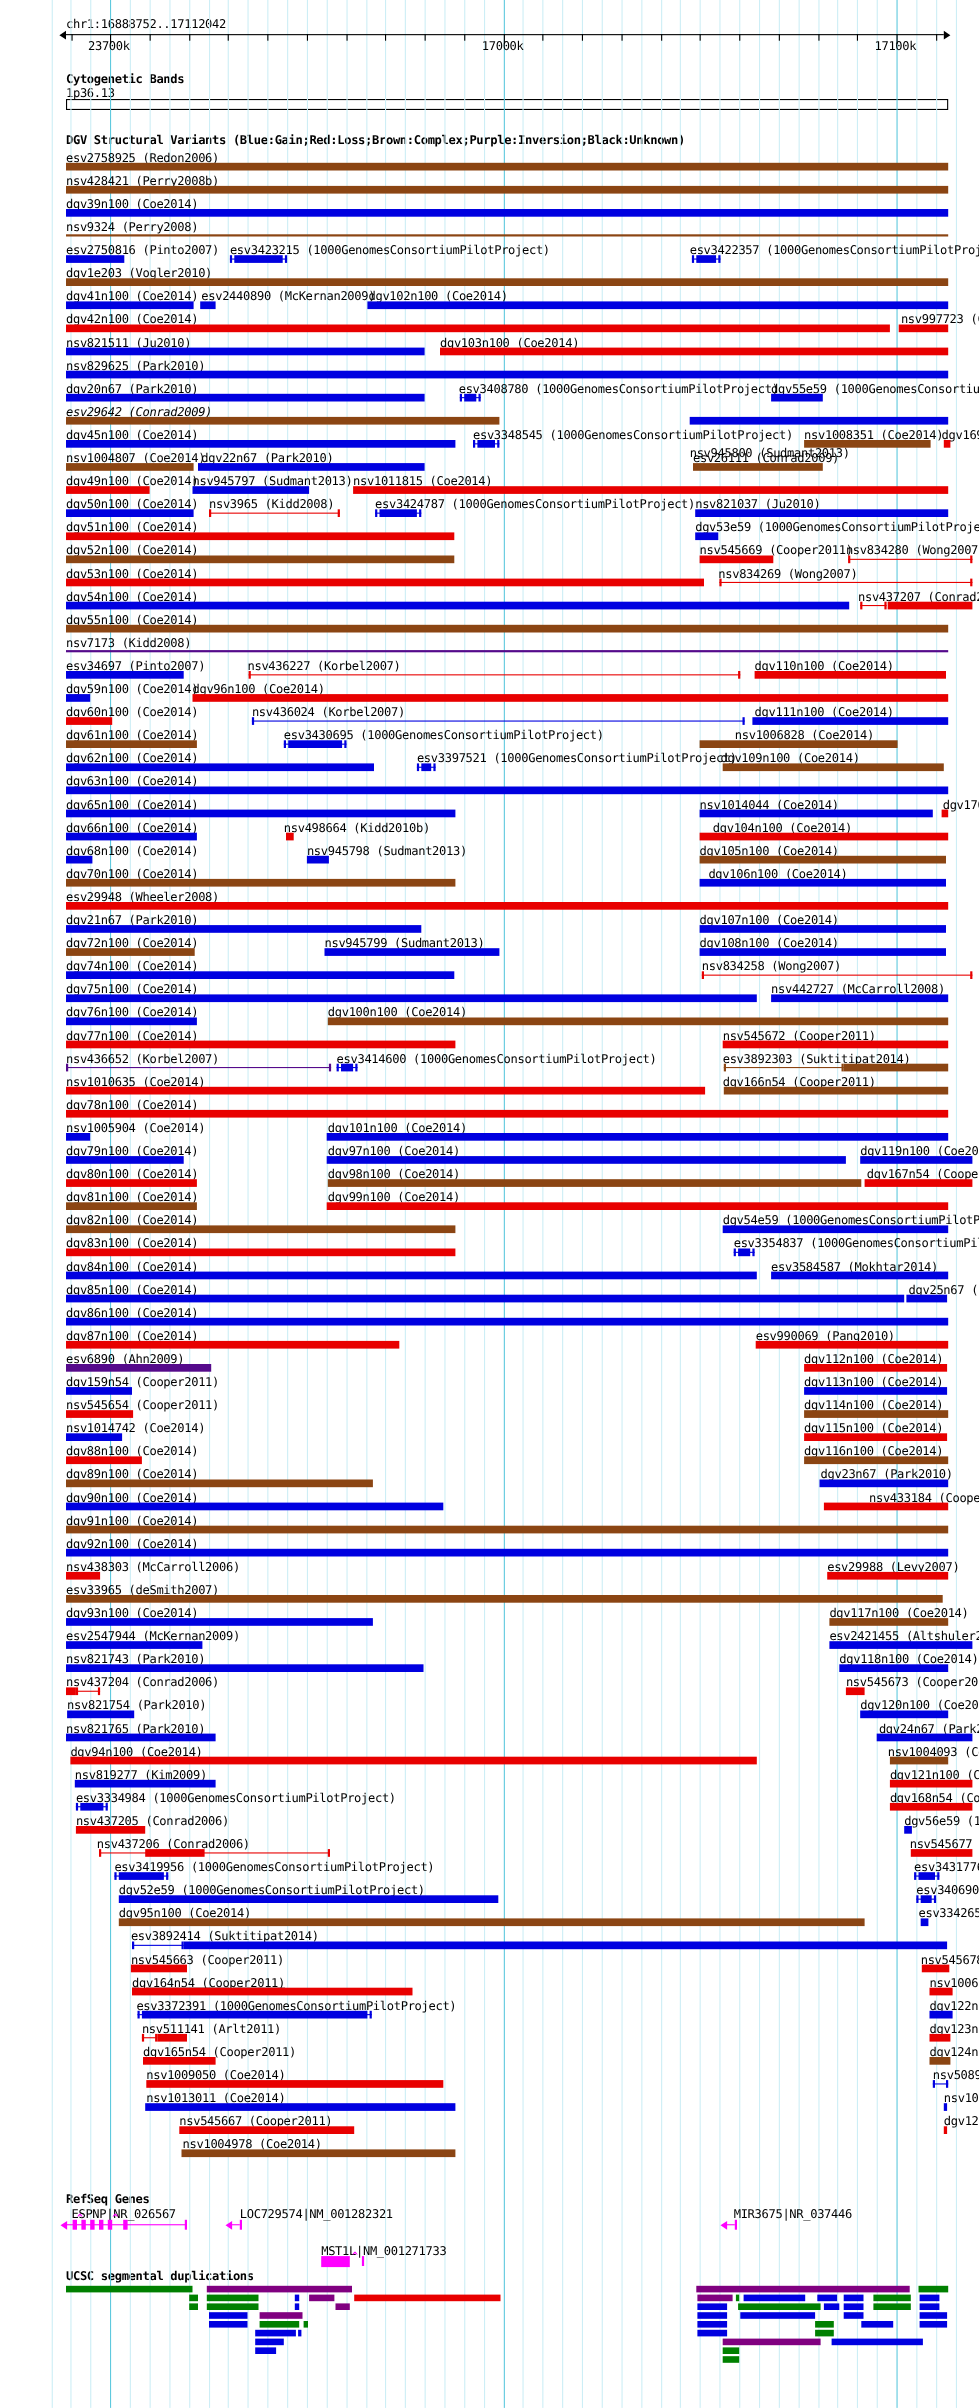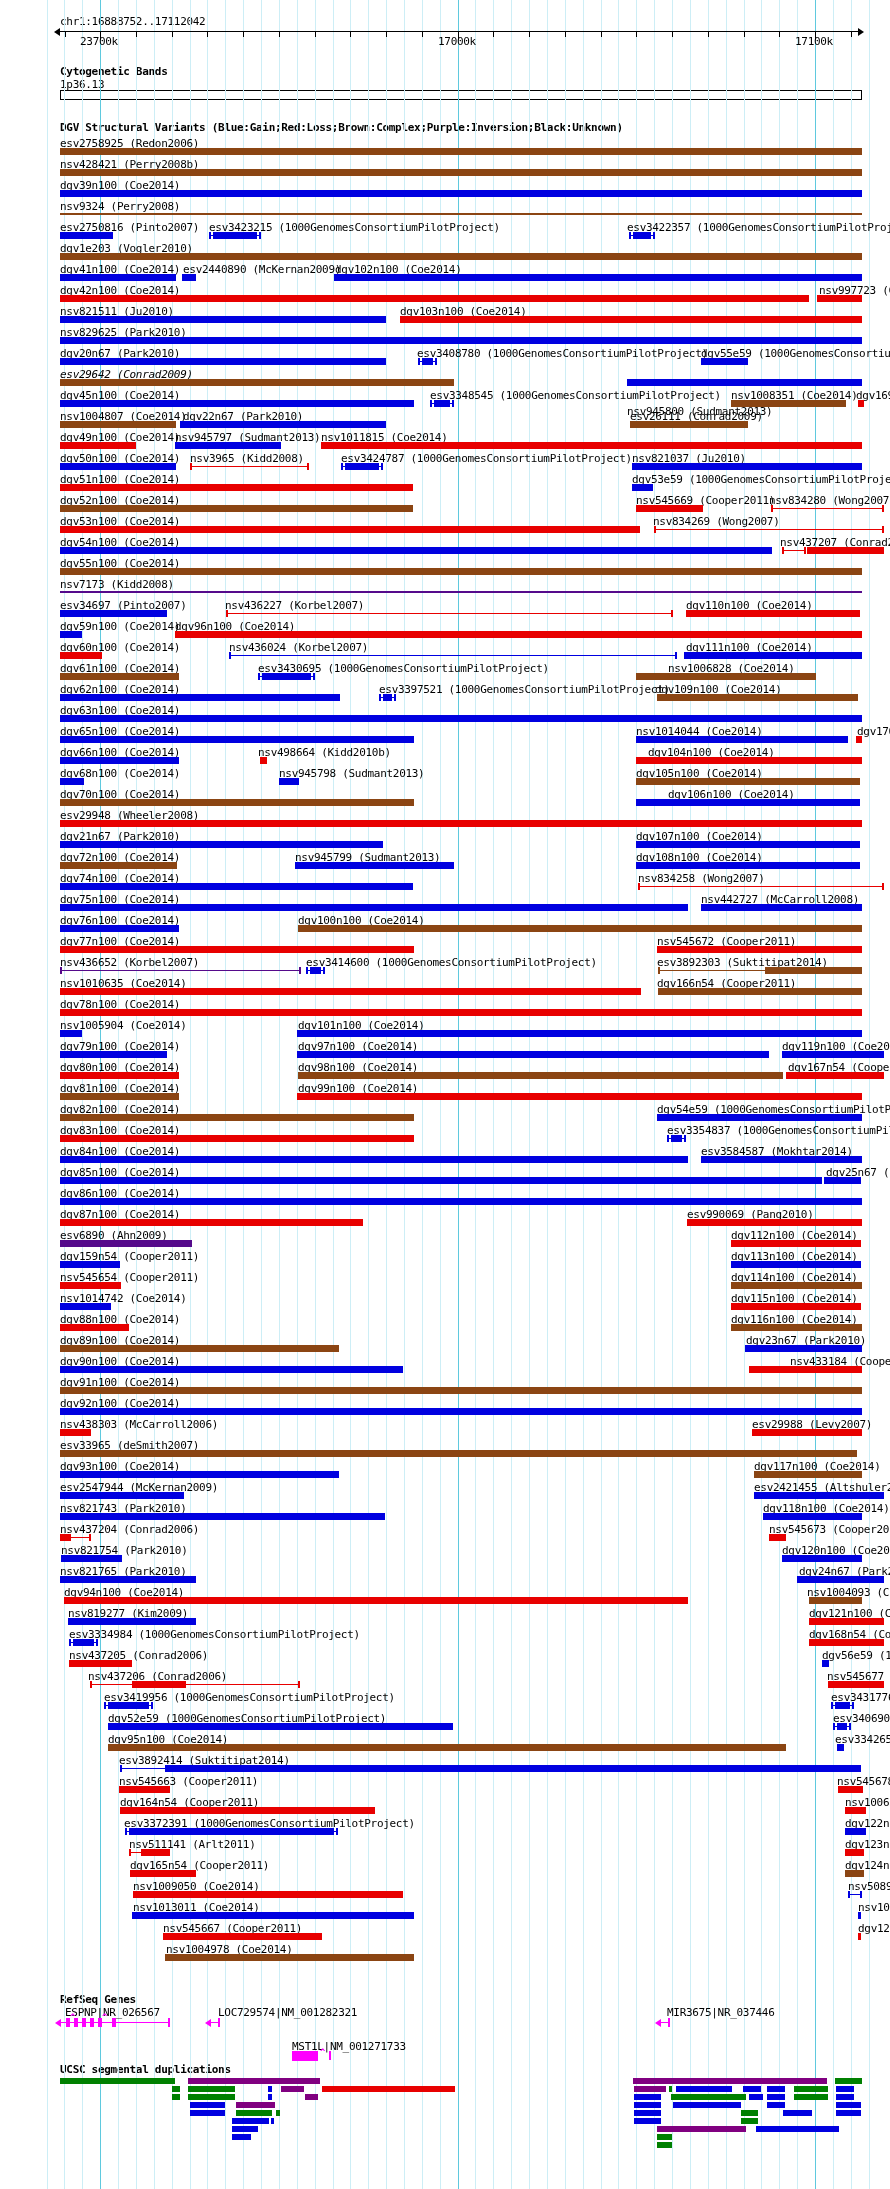--- a/index.html
+++ b/index.html
@@ -271,21 +271,21 @@
     <div class="lbl" style="left: 648px; top: 747px;">dgv104n100 (Coe2014)</div>
     <div class="bar" style="left: 636px; top: 757px; width: 226px; height: 7px; background: rgb(232, 0, 0);"></div>
     <div class="lbl" style="left: 60px; top: 768px;">dgv68n100 (Coe2014)</div>
     <div class="bar" style="left: 60px; top: 778px; width: 24px; height: 7px; background: rgb(0, 0, 224);"></div>
     <div class="lbl" style="left: 279px; top: 768px;">nsv945798 (Sudmant2013)</div>
     <div class="bar" style="left: 279px; top: 778px; width: 20px; height: 7px; background: rgb(0, 0, 224);"></div>
     <div class="lbl" style="left: 636px; top: 768px;">dgv105n100 (Coe2014)</div>
     <div class="bar" style="left: 636px; top: 778px; width: 224px; height: 7px; background: rgb(139, 69, 19);"></div>
     <div class="lbl" style="left: 60px; top: 789px;">dgv70n100 (Coe2014)</div>
     <div class="bar" style="left: 60px; top: 799px; width: 354px; height: 7px; background: rgb(139, 69, 19);"></div>
-    <div class="lbl" style="left: 668px; top: 789px;">dgv106n100 (Coe2014)</div>
+    <div class="lbl" style="left: 644px; top: 789px;">dgv106n100 (Coe2014)</div>
     <div class="bar" style="left: 636px; top: 799px; width: 224px; height: 7px; background: rgb(0, 0, 224);"></div>
     <div class="lbl" style="left: 60px; top: 810px;">esv29948 (Wheeler2008)</div>
     <div class="bar" style="left: 60px; top: 820px; width: 802px; height: 7px; background: rgb(232, 0, 0);"></div>
     <div class="lbl" style="left: 60px; top: 831px;">dgv21n67 (Park2010)</div>
     <div class="bar" style="left: 60px; top: 841px; width: 323px; height: 7px; background: rgb(0, 0, 224);"></div>
     <div class="lbl" style="left: 636px; top: 831px;">dgv107n100 (Coe2014)</div>
     <div class="bar" style="left: 636px; top: 841px; width: 224px; height: 7px; background: rgb(0, 0, 224);"></div>
     <div class="lbl" style="left: 60px; top: 852px;">dgv72n100 (Coe2014)</div>
     <div class="bar" style="left: 60px; top: 862px; width: 117px; height: 7px; background: rgb(139, 69, 19);"></div>
     <div class="lbl" style="left: 295px; top: 852px;">nsv945799 (Sudmant2013)</div>

